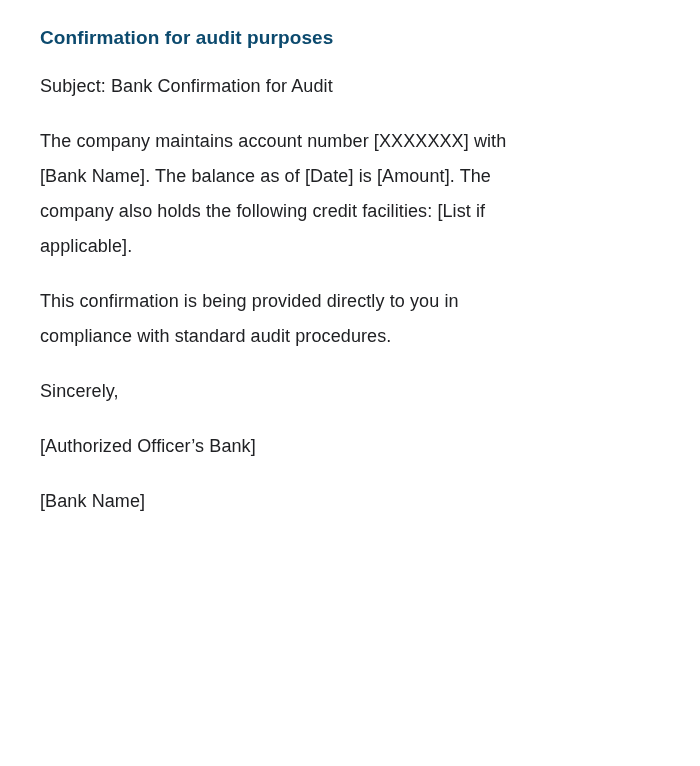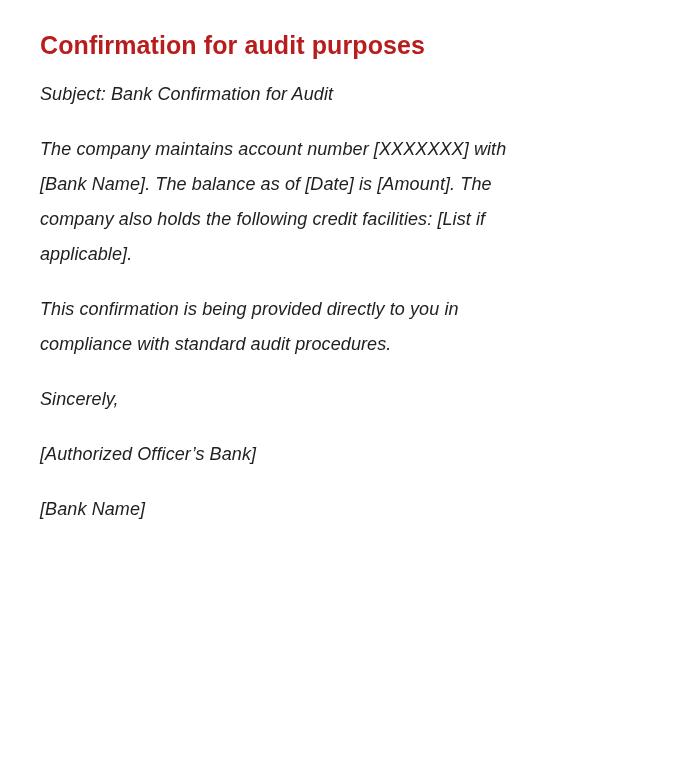--- a/index.html
+++ b/index.html
@@ -9,30 +9,29 @@
     font-family: "Liberation Sans", "DejaVu Sans", sans-serif;
   }
   .page {
     width: 700px;
     height: 766px;
     background: #ffffff;
     padding: 21px 40px 0 40px;
     overflow: hidden;
   }
   .doc-title {
-    font-size: 25px;
+    font-size: 19px;
     line-height: 33px;
     font-weight: bold;
-    color: #b91c1c;
+    color: #0c4a6e;
     letter-spacing: 0.1px;
-    margin: 8px 0 15px 0;
+    margin: 0 0 15px 0;
   }
   .doc-body {
     width: 600px;
-    font-style: italic;
   }
   .doc-body p {
     font-size: 18px;
     line-height: 35px;
     color: #202124;
     letter-spacing: 0.1px;
     margin: 0 0 20px 0;
     white-space: pre-line;
   }
 </style>

